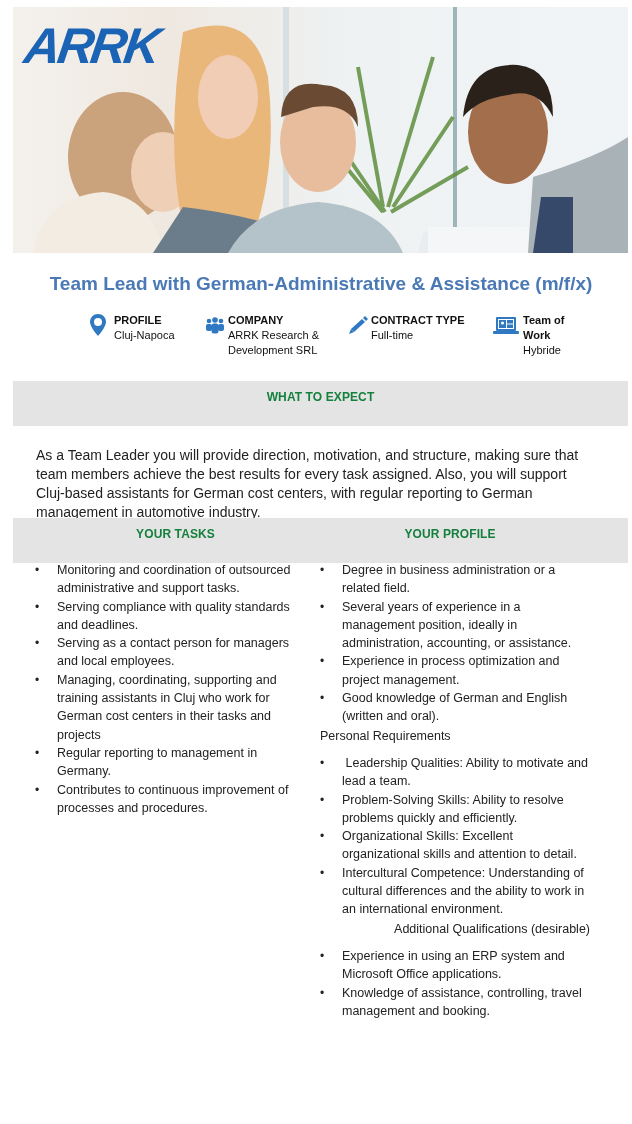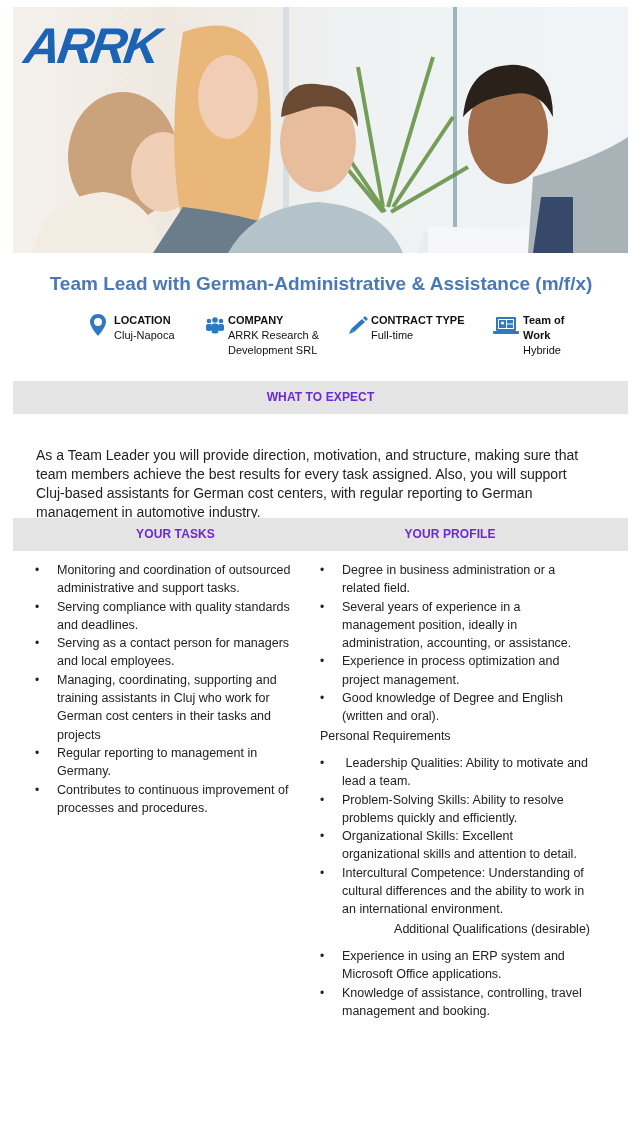--- a/index.html
+++ b/index.html
@@ -25,22 +25,22 @@
       position: absolute; left: 0; top: 273px; width: 642px; text-align: center;
       font-size: 19px; font-weight: bold; color: #4a79b5;
     }
     
     .info { position: absolute; top: 313px; }
     .info .ic { position: absolute; left: 0; top: 1px; }
     .info .txt { position: absolute; top: 0; font-size: 11px; line-height: 15px; color: #111; }
     .info .lbl { font-weight: bold; }
     
     .sec-head {
-      position: absolute; background: #e4e4e4; height: 33px; line-height: 33px;
-      text-align: center; font-size: 12px; font-weight: bold; color: #6d28d9;
+      position: absolute; background: #e4e4e4; height: 45px; line-height: 33px;
+      text-align: center; font-size: 12px; font-weight: bold; color: #15803d;
       letter-spacing: 0.1px;
     }
     .intro {
       position: absolute; left: 36px; top: 446px; width: 560px;
       font-size: 14px; line-height: 19px; color: #222;
     }
     
     .col { position: absolute; font-size: 12.5px; line-height: 18.3px; color: #222; }
     .col ul { list-style: none; margin: 0; padding: 0; }
     .col li { position: relative; padding-left: 22px; margin-bottom: 0px; }
@@ -93,21 +93,21 @@
 <h1 class="job-title" style="margin:0;">Team Lead with German-Administrative &amp; Assistance (m/f/x)</h1>
 
 <div class="info" style="left:90px; width:100px;">
   <span class="ic">
     <svg width="16" height="22" viewBox="0 0 16 22">
         <path d="M8 0 C3.5 0 0 3.5 0 8 C0 13 8 22 8 22 C8 22 16 13 16 8 C16 3.5 12.5 0 8 0 Z" fill="#2f78c2"></path>
         <circle cx="8" cy="8" r="4" fill="#fff"></circle>
       </svg>
   </span>
   <div class="txt" style="left:24px;">
-    <div class="lbl">LOCATION</div>
+    <div class="lbl">PROFILE</div>
     <div>Cluj-Napoca</div>
   </div>
 </div>
 
 <div class="info" style="left:205px; width:130px;">
   <span class="ic" style="top:4px;">
     <svg width="20" height="17" viewBox="0 0 20 17">
       <circle cx="4" cy="4" r="2.3" fill="#2f78c2"></circle>
         <circle cx="16" cy="4" r="2.3" fill="#2f78c2"></circle>
         <circle cx="10" cy="3" r="2.8" fill="#2f78c2"></circle>
@@ -172,21 +172,21 @@
     <li>Regular reporting to management in Germany.</li>
     <li>Contributes to continuous improvement of processes and procedures.</li>
   </ul>
 </div>
 
 <div class="col" style="left:320px; top:561px; width:270px;">
   <ul>
     <li>Degree in business administration or a related field.</li>
     <li>Several years of experience in a management position, ideally in administration, accounting, or assistance.</li>
     <li>Experience in process optimization and project management.</li>
-    <li>Good knowledge of Degree and English (written and oral).</li>
+    <li>Good knowledge of German and English (written and oral).</li>
   </ul>
   <div class="sub-head" style="margin-left:0;">Personal Requirements</div>
   <ul>
     <li style="white-space:pre-wrap;"> Leadership Qualities: Ability to motivate and lead a team.</li>
     <li>Problem-Solving Skills: Ability to resolve problems quickly and efficiently.</li>
     <li>Organizational Skills: Excellent organizational skills and attention to detail.</li>
     <li>Intercultural Competence: Understanding of cultural differences and the ability to work in an international environment.</li>
   </ul>
   <div class="sub-head" style="margin-left:0;text-align:right;">Additional Qualifications (desirable)</div>
   <ul>

